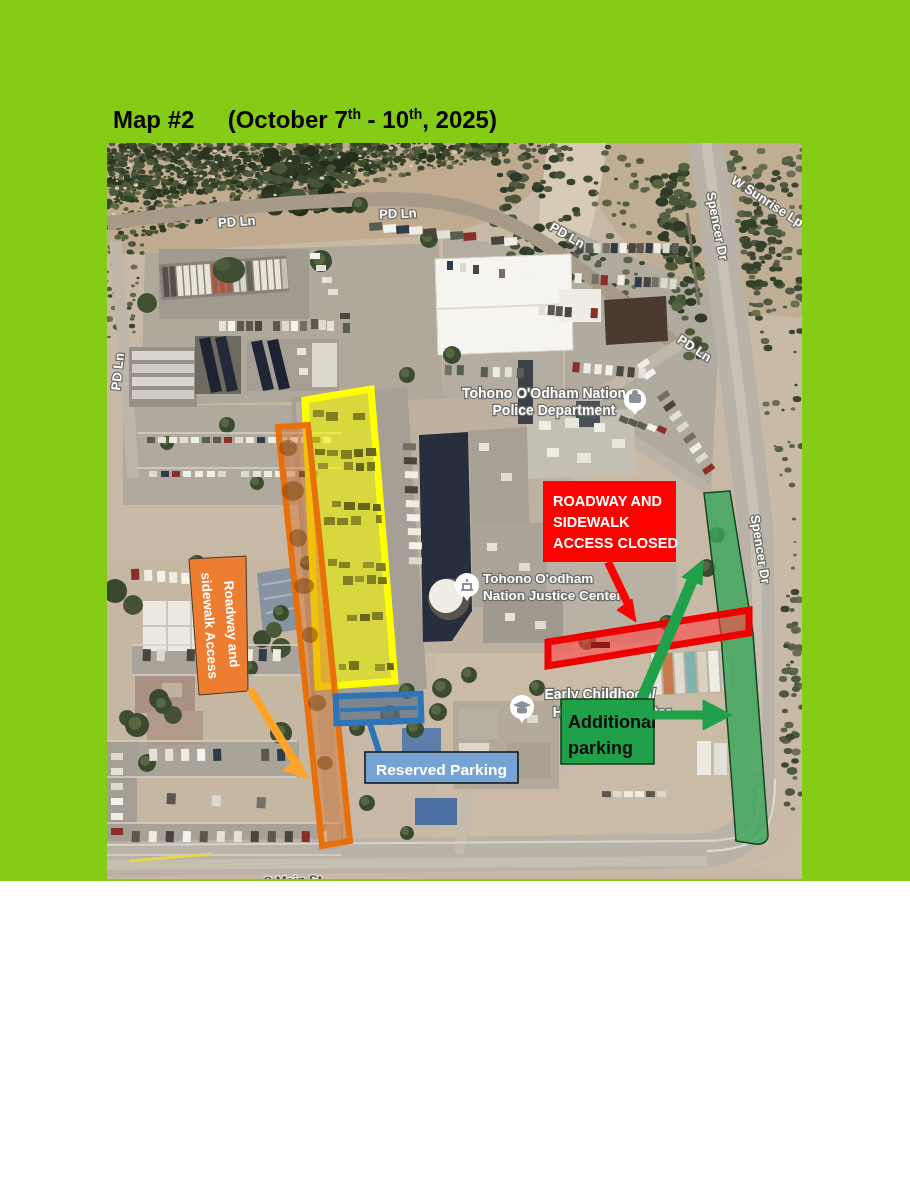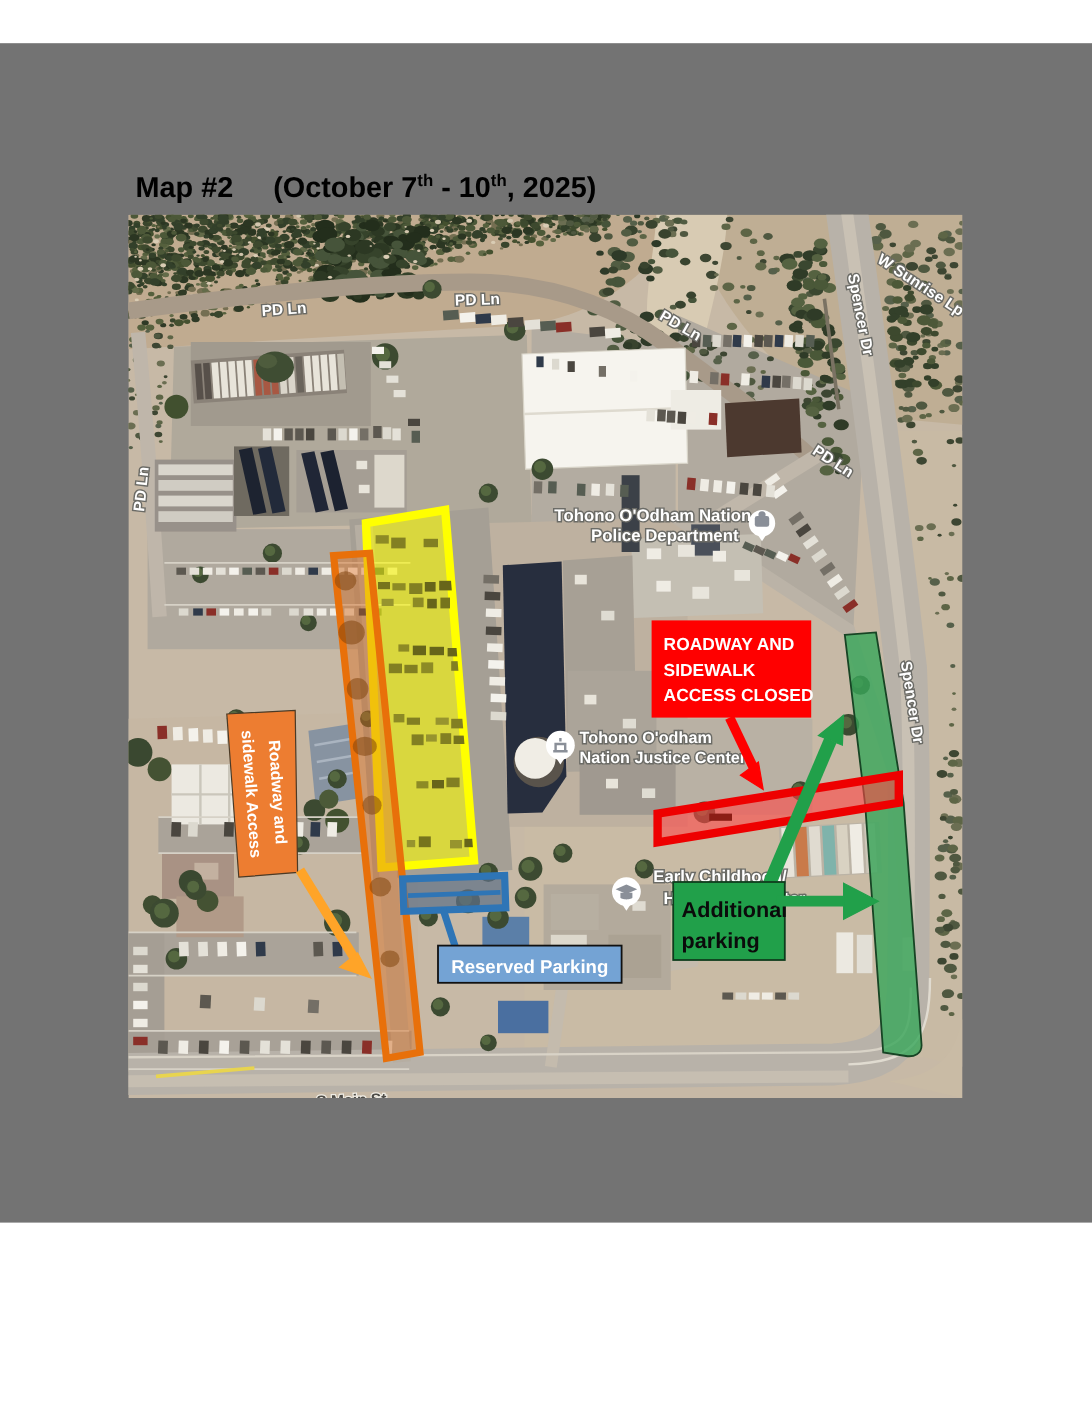--- a/index.html
+++ b/index.html
@@ -1,15 +1,15 @@
 <!DOCTYPE html>
 <html><head><meta charset="utf-8">
 <style>
 html,body{margin:0;padding:0;background:#ffffff;}
-.page{position:relative;width:910px;height:983px;background:#737373;overflow:hidden;font-family:"Liberation Sans",sans-serif;margin-top:36px;}
+.page{position:relative;width:910px;height:881px;background:#84cc16;overflow:hidden;font-family:"Liberation Sans",sans-serif;}
 .title{position:absolute;left:113px;top:106px;font-size:24px;font-weight:bold;color:#000;}
 .title sup{font-size:14px;}
 </style></head>
 <body>
 <div class="page">
 
 <div class="title">Map #2&nbsp;&nbsp;&nbsp;&nbsp;&nbsp;(October 7<sup>th</sup> - 10<sup>th</sup>, 2025)</div>
 
 <svg style="position:absolute;left:107px;top:143px" width="695" height="736" viewBox="0 0 695 736" font-family="Liberation Sans, sans-serif">
 <rect x="0" y="0" width="695" height="736" fill="#c7b9a6"></rect>

